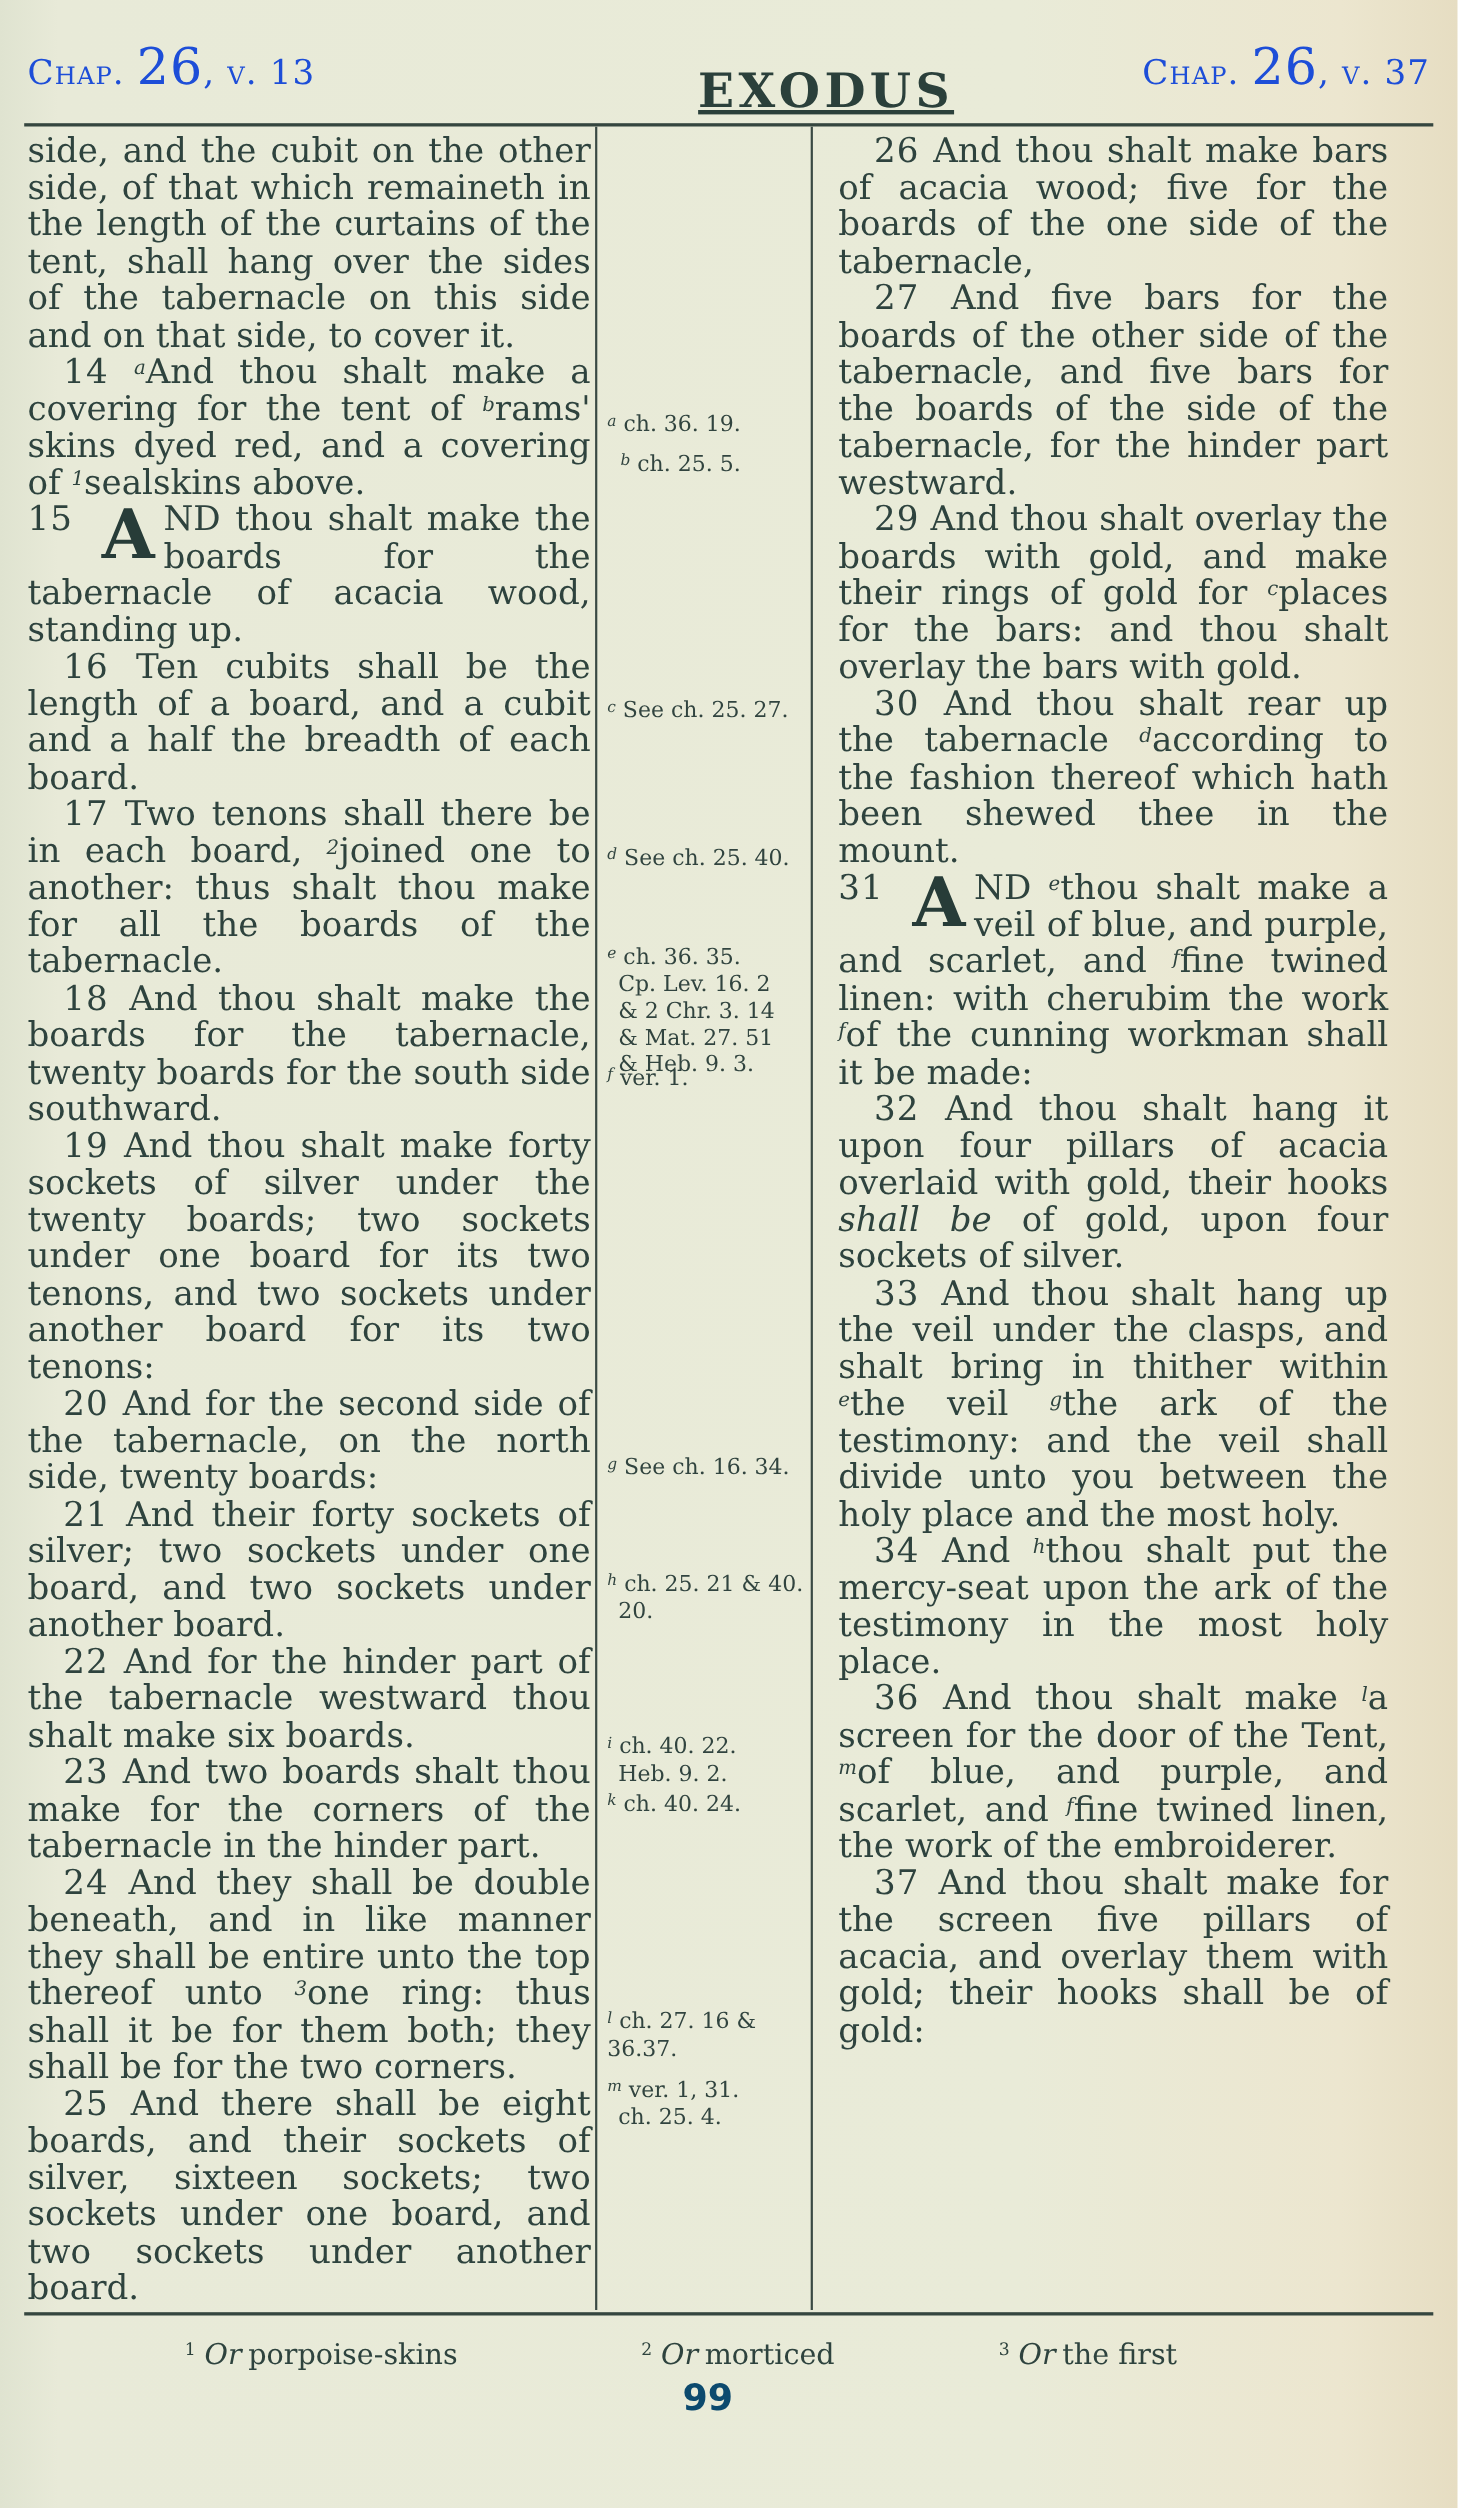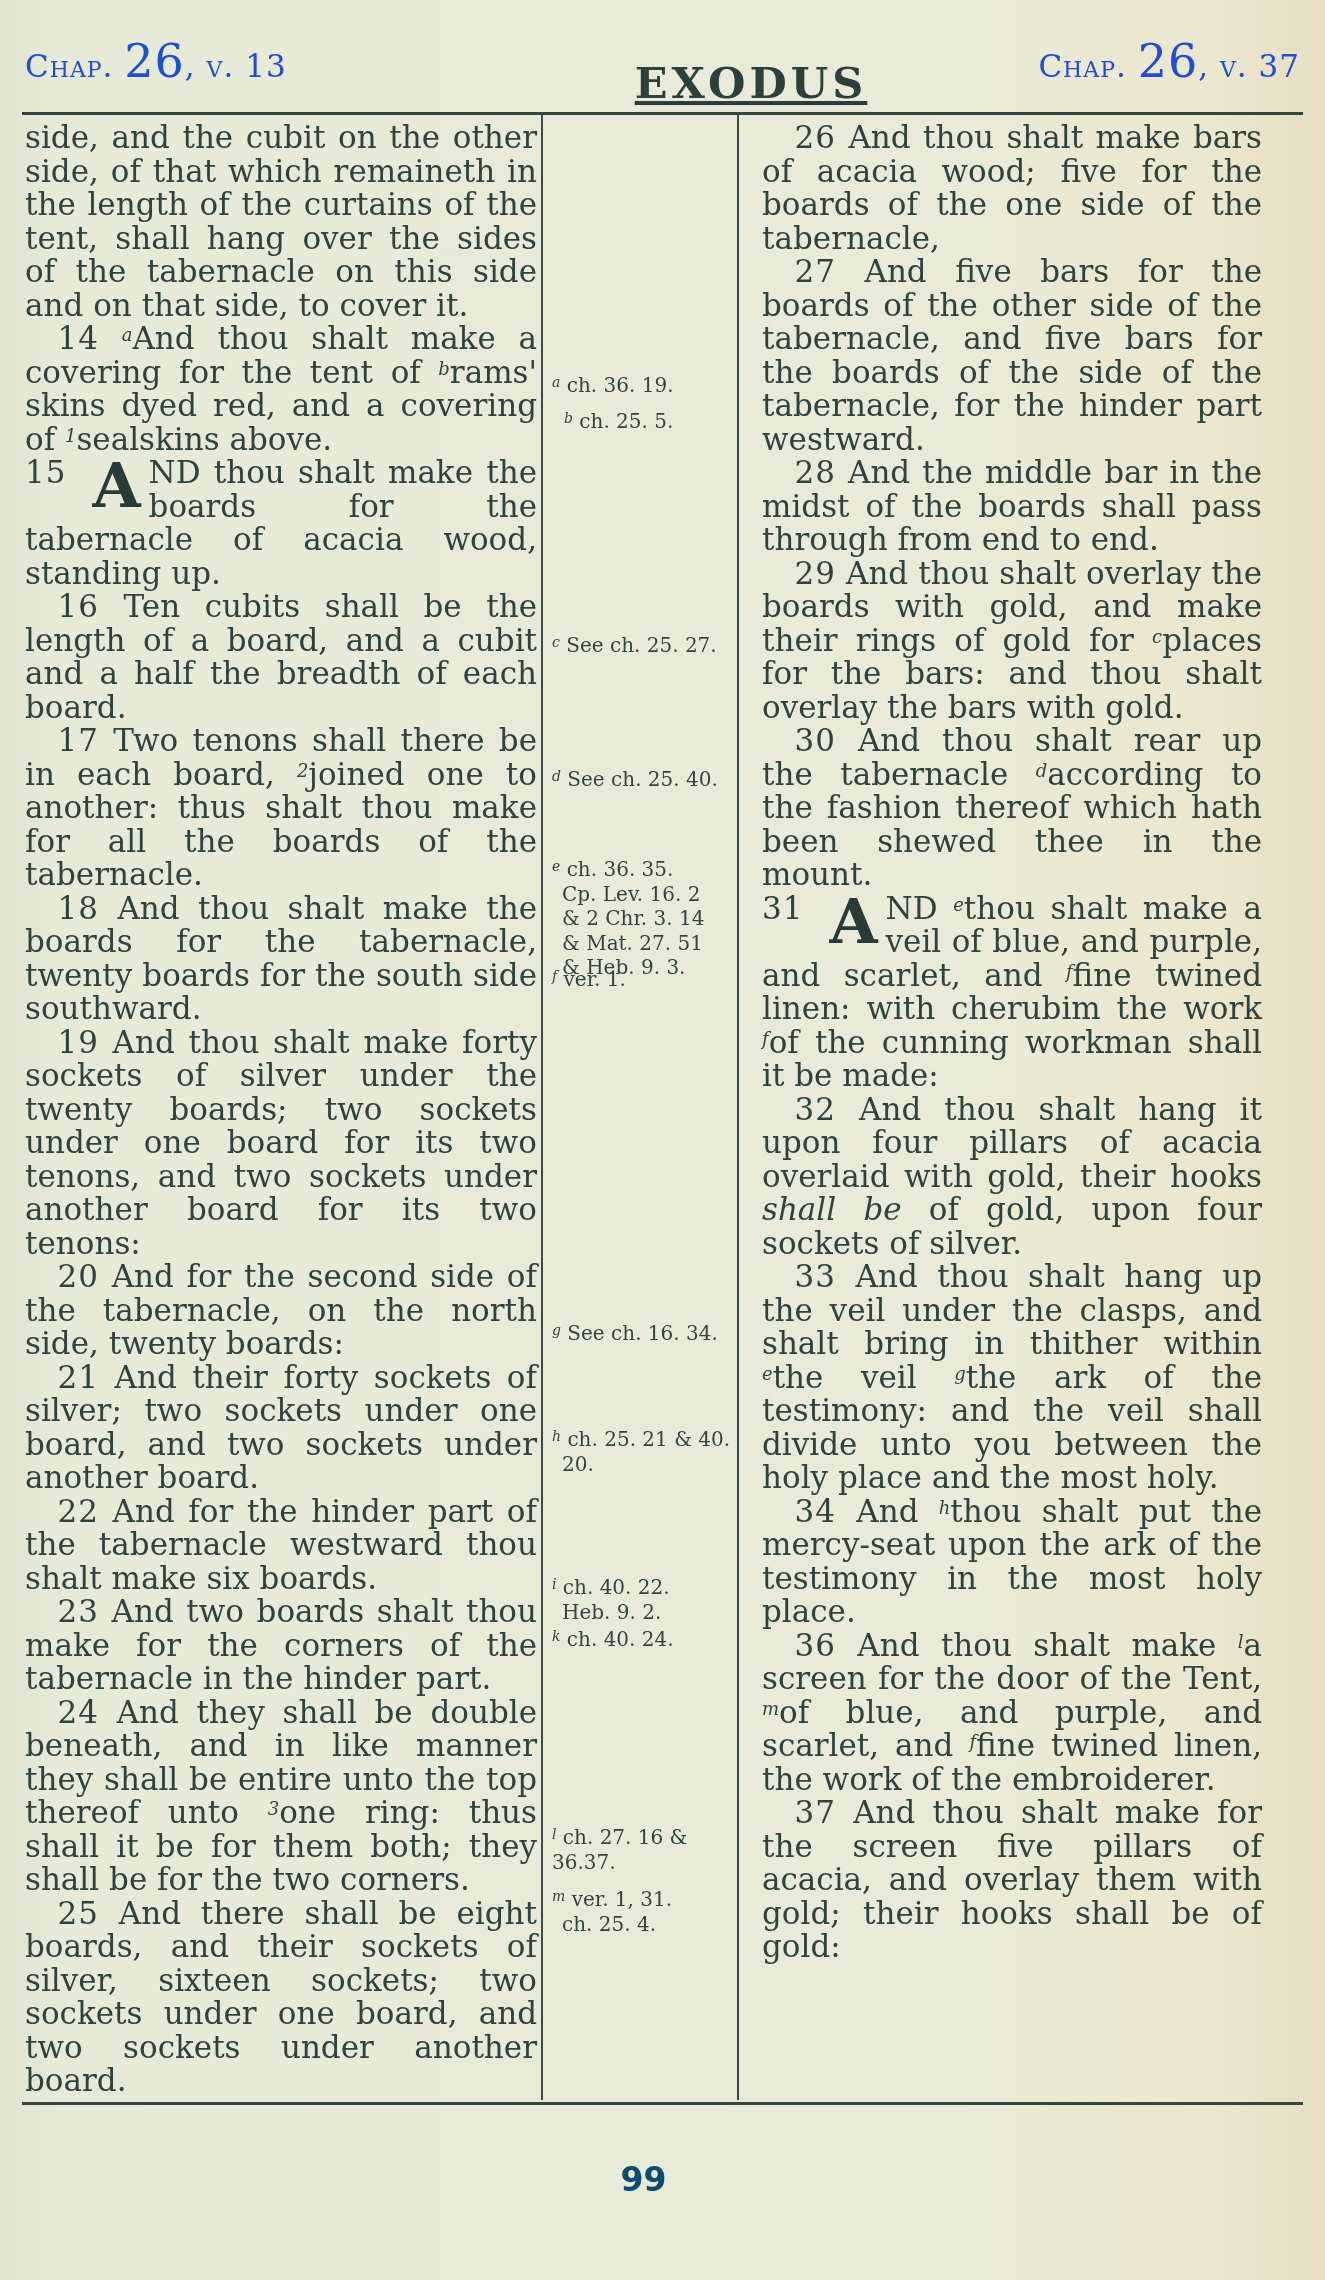--- a/index.html
+++ b/index.html
@@ -99,33 +99,37 @@
         <div class="xref" style="top: 1312px;"><sup>h</sup> ch. 25. 21 &amp; 40.<br><span class="cont-line">20.</span></div>
         <div class="xref" style="top: 1460px;"><sup>i</sup> ch. 40. 22.<br><span class="cont-line">Heb. 9. 2.</span></div>
         <div class="xref" style="top: 1512px;"><sup>k</sup> ch. 40. 24.</div>
         <div class="xref" style="top: 1710px;"><sup>l</sup> ch. 27. 16 &amp; 36.37.</div>
         <div class="xref" style="top: 1772px;"><sup>m</sup> ver. 1, 31.<br><span class="cont-line">ch. 25. 4.</span></div>
       </div>
     <div class="vrule vrule-2"></div>
     <div class="col col-right" id="col-right">
         <p class="verse"><span class="vnum">26</span> And thou shalt make bars of acacia wood; five for the boards of the one side of the tabernacle,</p>
         <p class="verse"><span class="vnum">27</span> And five bars for the boards of the other side of the tabernacle, and five bars for the boards of the side of the tabernacle, for the hinder part westward.</p>
-        <p class="verse"><span class="vnum">28</span> And the middle bar in the midst of the boards shall pass through from end to end.</p>
         <p class="verse"><span class="vnum">29</span> And thou shalt overlay the boards with gold, and make their rings of gold for <sup>c</sup>places for the bars: and thou shalt overlay the bars with gold.</p>
         <p class="verse"><span class="vnum">30</span> And thou shalt rear up the tabernacle <sup>d</sup>according to the fashion thereof which hath been shewed thee in the mount.</p>
         <p class="verse has-drop"><span class="dropwrap">
             <span class="dn">31</span>
             <span class="drop">A</span>
           </span>ND <sup>e</sup>thou shalt make a veil of blue, and purple, and scarlet, and <sup>f</sup>fine twined linen: with cherubim the work <sup>f</sup>of the cunning workman shall it be made:</p>
         <p class="verse"><span class="vnum">32</span> And thou shalt hang it upon four pillars of acacia overlaid with gold, their hooks <i>shall be</i> of gold, upon four sockets of silver.</p>
         <p class="verse"><span class="vnum">33</span> And thou shalt hang up the veil under the clasps, and shalt bring in thither within <sup>e</sup>the veil <sup>g</sup>the ark of the testimony: and the veil shall divide unto you between the holy place and the most holy.</p>
         <p class="verse"><span class="vnum">34</span> And <sup>h</sup>thou shalt put the mercy-seat upon the ark of the testimony in the most holy place.</p>
         <p class="verse"><span class="vnum">36</span> And thou shalt make <sup>l</sup>a screen for the door of the Tent, <sup>m</sup>of blue, and purple, and scarlet, and <sup>f</sup>fine twined linen, the work of the embroiderer.</p>
         <p class="verse"><span class="vnum">37</span> And thou shalt make for the screen five pillars of acacia, and overlay them with gold; their hooks shall be of gold:</p>
       </div>
   </div>
 
   <div class="rule rule-bottom"></div>
 
+  <div class="footnotes" id="footnotes">
+      <span class="fn"><sup>1</sup><i>Or</i>porpoise-skins</span>
+      <span class="fn"><sup>2</sup><i>Or</i>morticed</span>
+      <span class="fn"><sup>3</sup><i>Or</i>the first</span>
+    </div>
 
   <div class="page-number">99</div>
 
 </div>
 
 </body></html>

